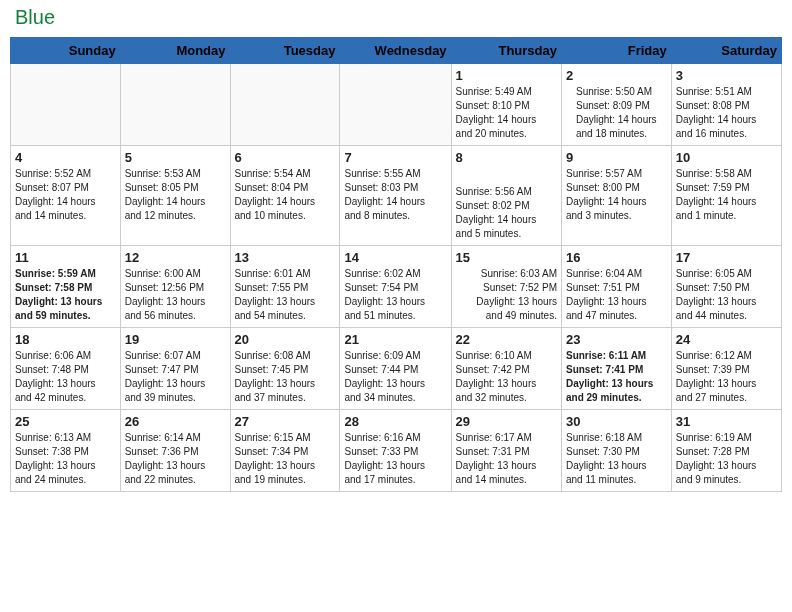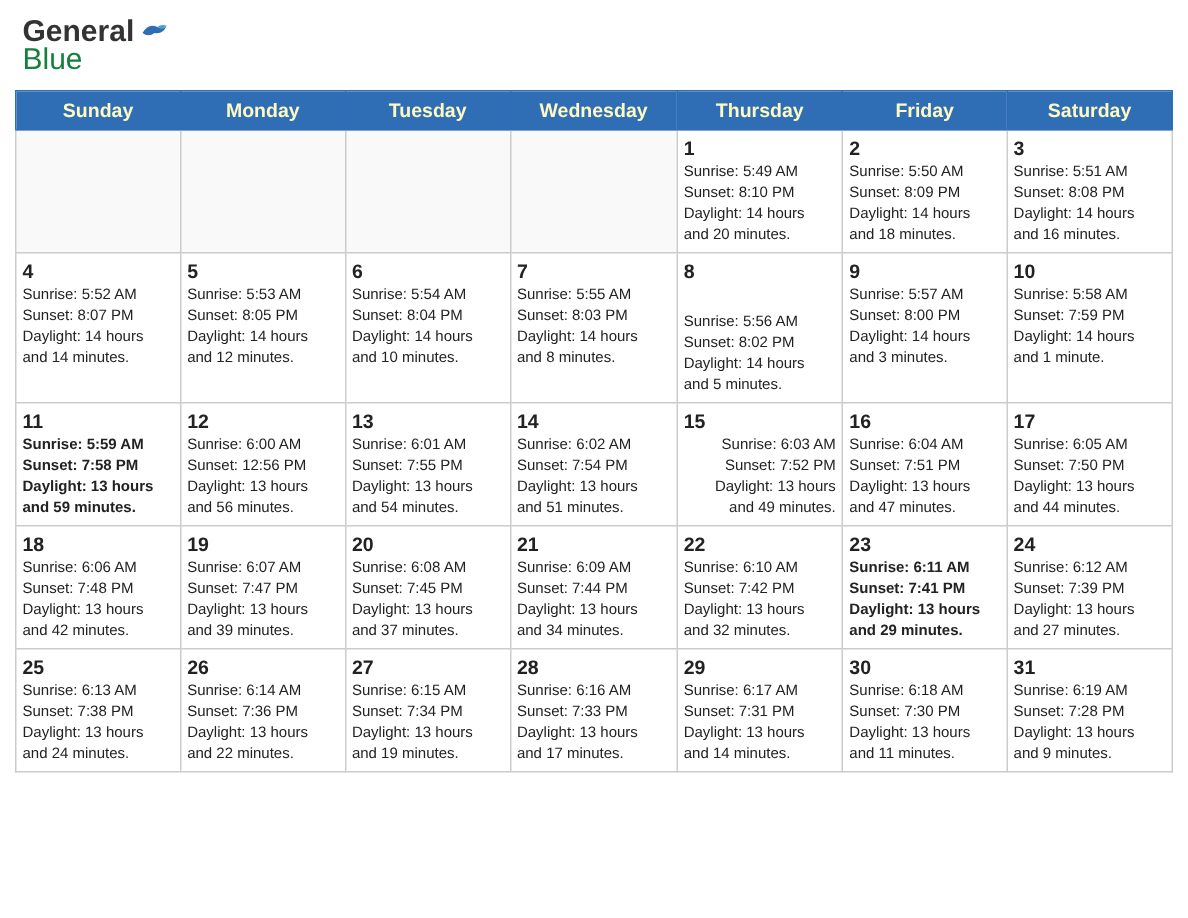--- a/index.html
+++ b/index.html
@@ -34,25 +34,25 @@
     .location-title {
       font-size: 15px;
       color: #333;
     }
     .calendar {
       width: 100%;
       border-collapse: collapse;
     }
     .calendar th {
       background: #2f6db5;
-      color: #fef9c3;
+      color: #000000;
       font-size: 13px;
       font-weight: bold;
       padding: 5px 4px;
-      text-align: center;
+      text-align: right;
       border: 1px solid #2f6db5;
     }
     .calendar td {
       border: 1px solid #ccc;
       vertical-align: top;
       padding: 4px 4px;
       width: 113px;
       min-height: 80px;
       font-size: 10.5px;
       color: #222;
@@ -74,27 +74,20 @@
       font-size: 10px;
       line-height: 1.4;
       color: #222;
     }
   </style>
 </head>
 <body>
 
 <div class="header">
   <div class="logo">
-    <div style="display:flex;align-items:center;">
-      <span style="font-size:20px;font-weight:bold;color:#333;">General</span>
-      <svg width="22" height="18" viewBox="0 0 22 18" style="margin-left:2px;">
-        <path d="M4 9 Q8 2 14 5 Q18 7 20 4 Q18 10 12 9 Q8 12 4 9Z" fill="#2f6db5"></path>
-        <path d="M14 5 Q16 3 20 4 Q19 6 16 6Z" fill="#4a9fd4"></path>
-      </svg>
-    </div>
     <div style="font-size:20px;font-weight:normal;color:#15803d;margin-top:-4px;">Blue</div>
   </div>
   <div class="title-block">
     <div class="month-title"></div>
     <div class="location-title"></div>
   </div>
 </div>
 
 <table class="calendar">
   <thead>
@@ -116,21 +109,21 @@
         <td class="empty"></td>
         <td>
           <span class="day-num">1</span>
           <div class="day-info" style="white-space: pre-line;">Sunrise: 5:49 AM
 Sunset: 8:10 PM
 Daylight: 14 hours
 and 20 minutes.</div>
         </td>
         <td>
           <span class="day-num">2</span>
-          <div class="day-info" style="white-space: pre-line;">Sunrise: 5:50 AM
+          <div class="day-info" style="white-space: pre-line; margin-left: 10px;">Sunrise: 5:50 AM
 Sunset: 8:09 PM
 Daylight: 14 hours
 and 18 minutes.</div>
         </td>
         <td>
           <span class="day-num">3</span>
           <div class="day-info" style="white-space: pre-line;">Sunrise: 5:51 AM
 Sunset: 8:08 PM
 Daylight: 14 hours
 and 16 minutes.</div>

